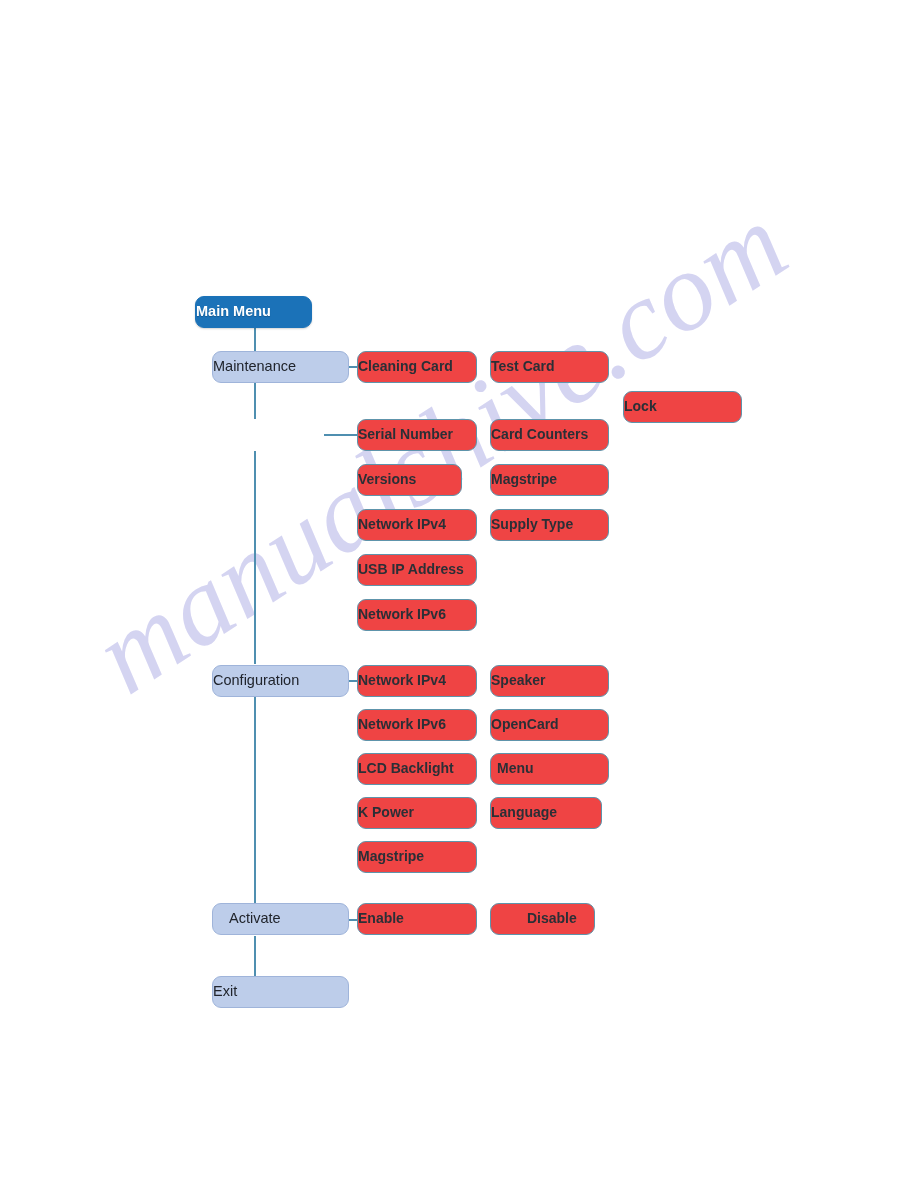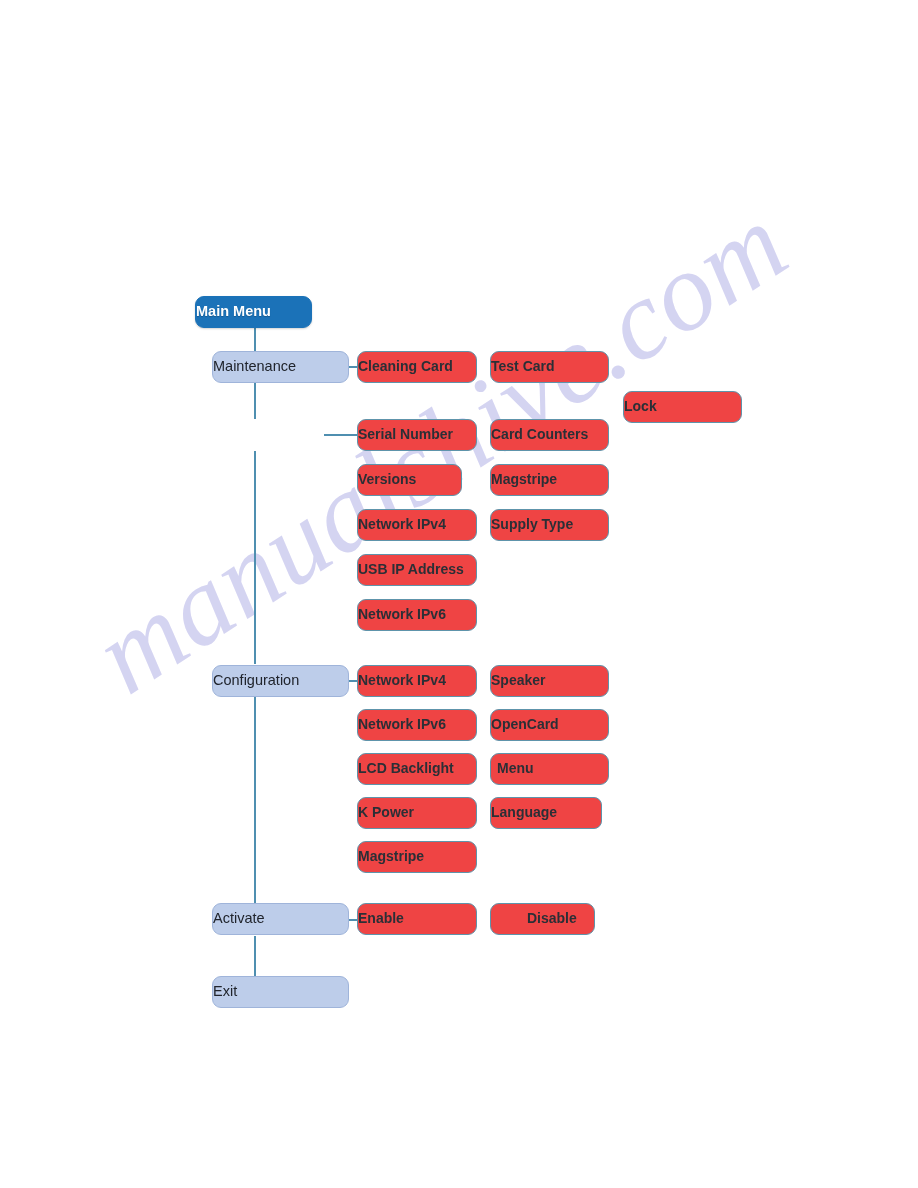--- a/index.html
+++ b/index.html
@@ -198,21 +198,21 @@
     <div class="node leaf" style="left:490px; top:709px; width:119px; height:32px;">
       <span>OpenCard</span>
     </div>
     <div class="node leaf" style="left:490px; top:753px; width:119px; height:32px;padding-left:6px;">
       <span>Menu</span>
     </div>
     <div class="node leaf" style="left:490px; top:797px; width:112px; height:32px;border-radius:8px;">
       <span>Language</span>
     </div>
 
-    <div class="node branch" style="left:187px; top:903px; width:137px; height:32px;">
+    <div class="node branch" style="left:187px; top:903px; width:137px; height:32px;padding-left:16px;">
       <span>Activate</span>
     </div>
     <div class="node leaf" style="left:357px; top:903px; width:120px; height:32px;">
       <span>Enable</span>
     </div>
     <div class="node leaf" style="left:490px; top:903px; width:105px; height:32px;padding-left:36px;">
       <span>Disable</span>
     </div>
 
     <div class="node branch" style="left:187px; top:976px; width:137px; height:32px;">

